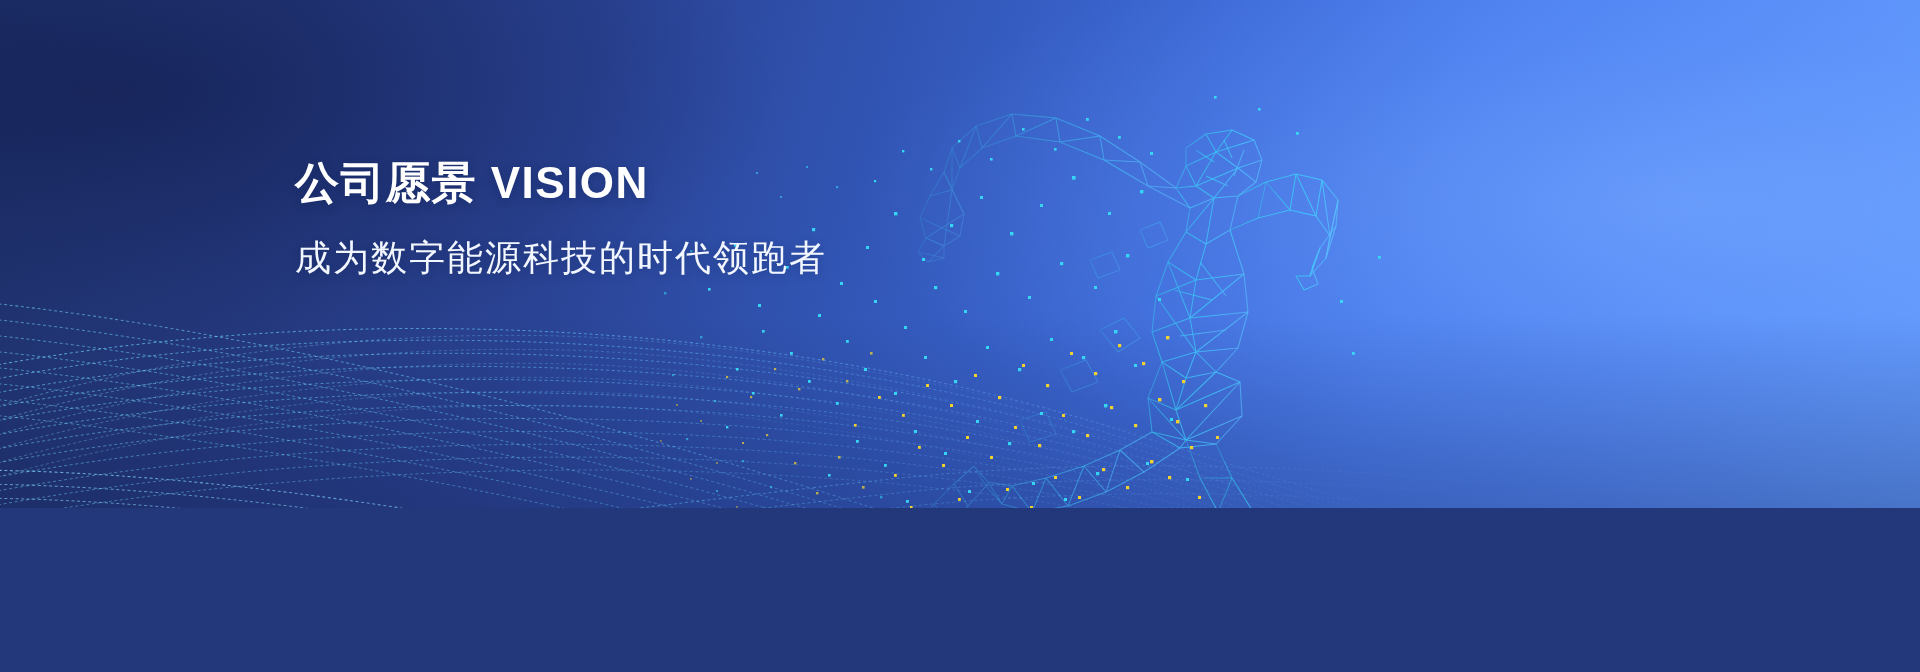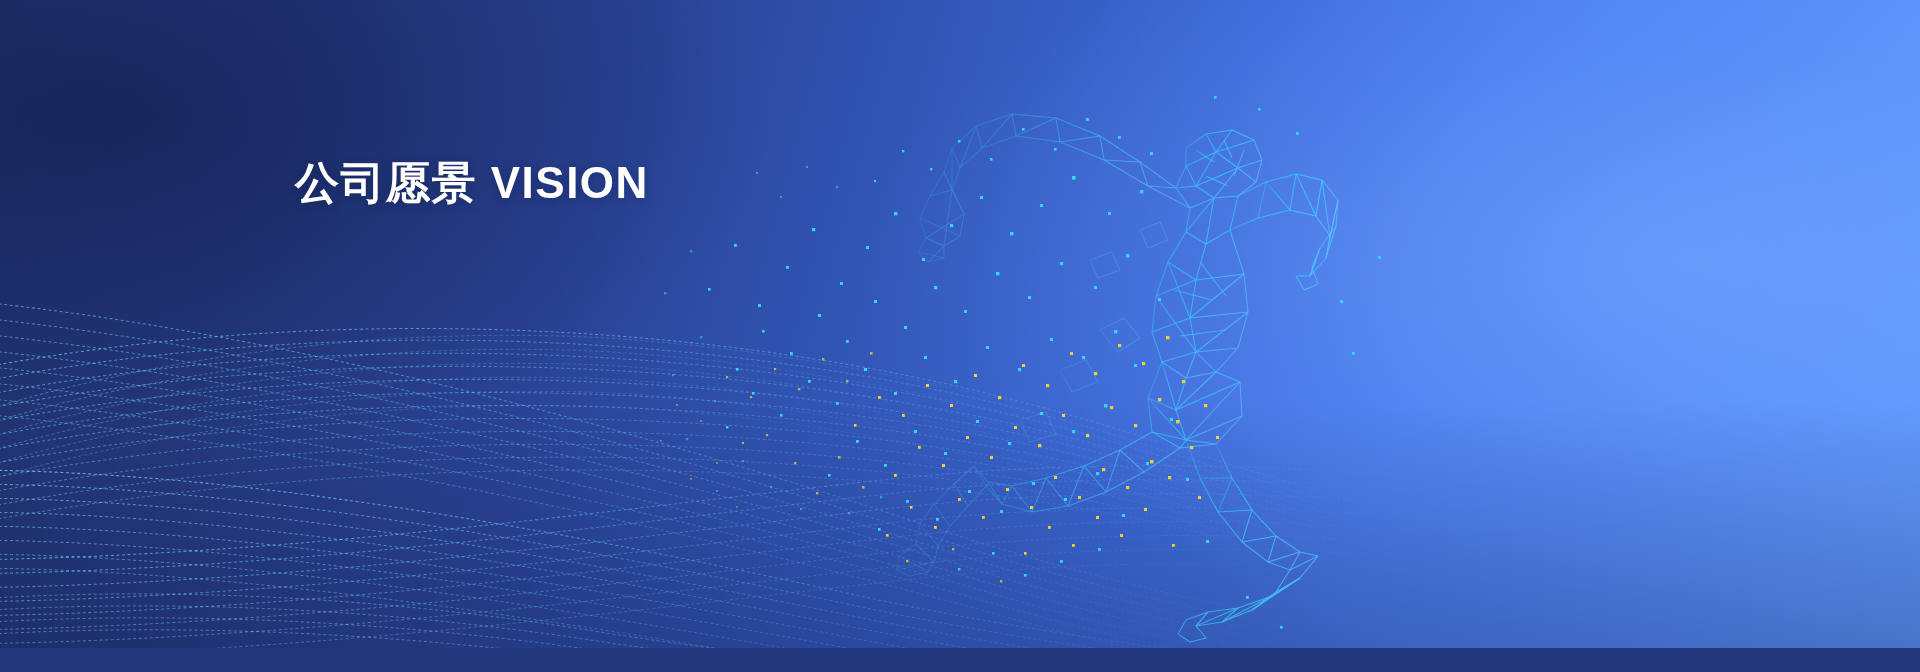--- a/index.html
+++ b/index.html
@@ -5,21 +5,21 @@
   * { margin:0; padding:0; box-sizing:border-box; }
   html, body { width:1920px; height:672px; overflow:hidden; }
   body {
     font-family:"Liberation Sans", sans-serif;
     background:#23387a;
   }
 
   #banner {
     position:relative;
     width:1920px;
-    height:648px;
+    height:508px;
     overflow:hidden;
     background:#2a4290;
   }
 
   
   .bg-base {
     position:absolute; inset:0;
     background:linear-gradient(105deg,
       #20336f 0%,
       #24387c 14%,
@@ -496,15 +496,16 @@
             <rect x="690" y="478" width="1.8" height="1.8"></rect>
           <rect x="736" y="506" width="1.8" height="1.8"></rect>
             <rect x="660" y="440" width="1.8" height="1.8"></rect>
         </g>
       </g>
     </svg>
   </div>
 
   <div class="copy">
     <div class="title">公司愿景 VISION</div>
+    <div class="subtitle">成为数字能源科技的时代领跑者</div>
   </div>
 
 </div>
 
 </body></html>

